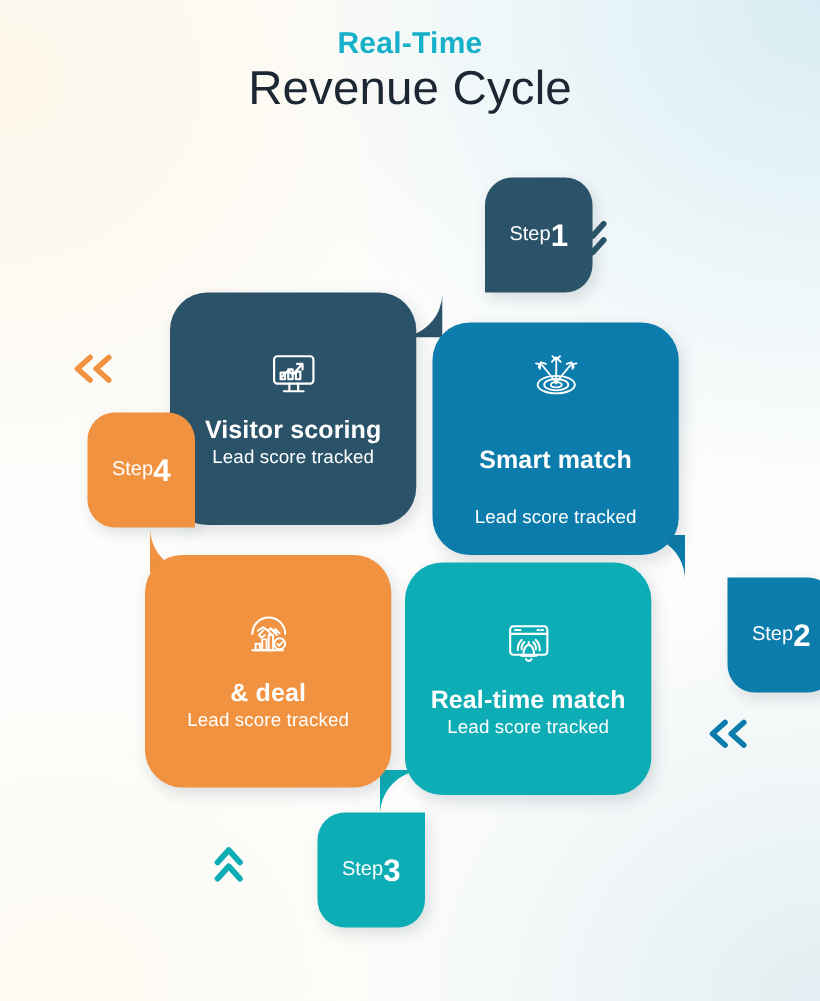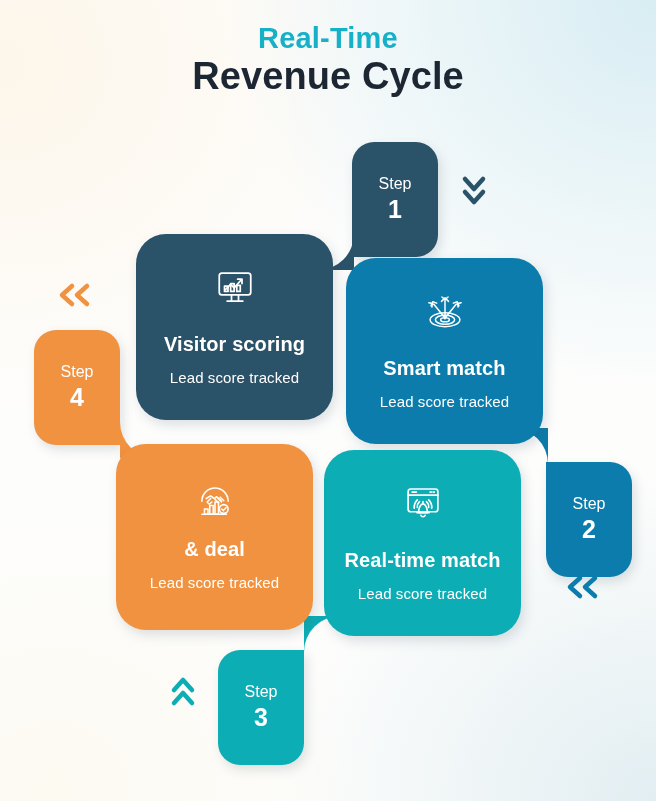--- a/index.html
+++ b/index.html
@@ -11,54 +11,55 @@
       radial-gradient(110% 80% at 100% 100%, rgba(221,235,240,.85) 0%, rgba(221,235,240,0) 52%),
       radial-gradient(95% 70% at 0% 8%,      rgba(253,246,233,.95) 0%, rgba(253,246,233,0) 62%),
       radial-gradient(80% 55% at 8% 98%,     rgba(252,249,240,.9) 0%,  rgba(252,249,240,0) 60%),
       #fdfdfc;
   }
   .stage{position:absolute;inset:0;}
 
   
   .header{position:absolute;left:0;right:0;top:22px;text-align:center;}
   .title-top{
-    font-size:29px;font-weight:bold;letter-spacing:.2px;
+    font-size:24px;font-weight:bold;letter-spacing:.2px;
     line-height:1.12;margin:0;
   }
   .title-main{
-    font-size:38px;font-weight:bold;letter-spacing:.1px;
+    font-size:38px;font-weight:normal;letter-spacing:.1px;
     line-height:1.18;margin:0;
   }
 
   
   .node{position:absolute;}
   .card{
     position:absolute;border-radius:30px;
     box-shadow:3px 5px 12px rgba(60,80,95,.17);
     display:flex;flex-direction:column;align-items:center;
     justify-content:center;text-align:center;color:#fff;
     box-sizing:border-box;
   }
   .card .icon{display:block;margin-bottom:12px;}
   .card .icon svg{display:block;}
   .card .c-title{
     font-size:20px;font-weight:bold;line-height:1.22;
-    letter-spacing:.1px;margin:12px;
+    letter-spacing:.1px;margin:0;
   }
   .card .c-sub{
     font-size:15px;font-weight:normal;line-height:1.3;
     margin:0 0 0 0;letter-spacing:.1px;text-align:right;
   }
 
   .tab{
-    position:absolute;width:86px;height:115px;
-    display:flex;flex-direction:column;align-items:center;
+    position:absolute;width:86px;height:92px;
+    display:flex;align-items:center;
     justify-content:center;color:#fff;text-align:center;
     box-shadow:3px 5px 11px rgba(60,80,95,.16);
     box-sizing:border-box;
+    margin-left:36px;
   }
   .tab .t-word{font-size:16px;font-weight:normal;line-height:1.1;}
   .tab .t-num{font-size:25px;font-weight:bold;line-height:1.15;margin-top:2px;}
 
   
   .tab.tr{border-radius:22px 22px 22px 0;}   
   .tab.br{border-radius:0 22px 22px 22px;}   
   .tab.bl{border-radius:22px 0 22px 22px;}   
   .tab.tl{border-radius:22px 22px 0 22px;}
 
@@ -115,21 +116,21 @@
 
     <div class="tab br" style="left:546px;top:462px;background:#0b7cab;">
       <span class="t-word">Step</span>
       <span class="t-num">2</span>
     </div>
 
     <svg style="position:absolute;left:512px;top:428px;" width="36" height="36" viewBox="0 0 36 36">
       <path d="M36 36 L36 0 L0 0 A36 36 0 0 1 36 36 Z" fill="#0b7cab"></path>
     </svg>
 
-    <div class="card" style="left:346px;top:258px;width:197px;height:186px;background:#0b7cab;">
+    <div class="card" style="left:346px;top:258px;width:197px;height:186px;background:#0b7cab;gap:24px;">
       <span class="icon">
         <svg width="46" height="42" viewBox="0 0 52 48" fill="none" stroke="#ffffff" stroke-width="1.7" stroke-linecap="round" stroke-linejoin="round">
           <ellipse cx="26" cy="34" rx="17" ry="8"></ellipse>
           <ellipse cx="26" cy="34" rx="11" ry="5.2"></ellipse>
           <ellipse cx="26" cy="34" rx="5" ry="2.4"></ellipse>
           <path d="M26 33 L26 10"></path>
           <path d="M22 13 L26 9 L30 13"></path>
           <path d="M22.5 8 L26 11 L29.5 8"></path>
           <path d="M26 32 L13 16"></path>
           <path d="M10 18 L12 13.5 L16.5 15"></path>

